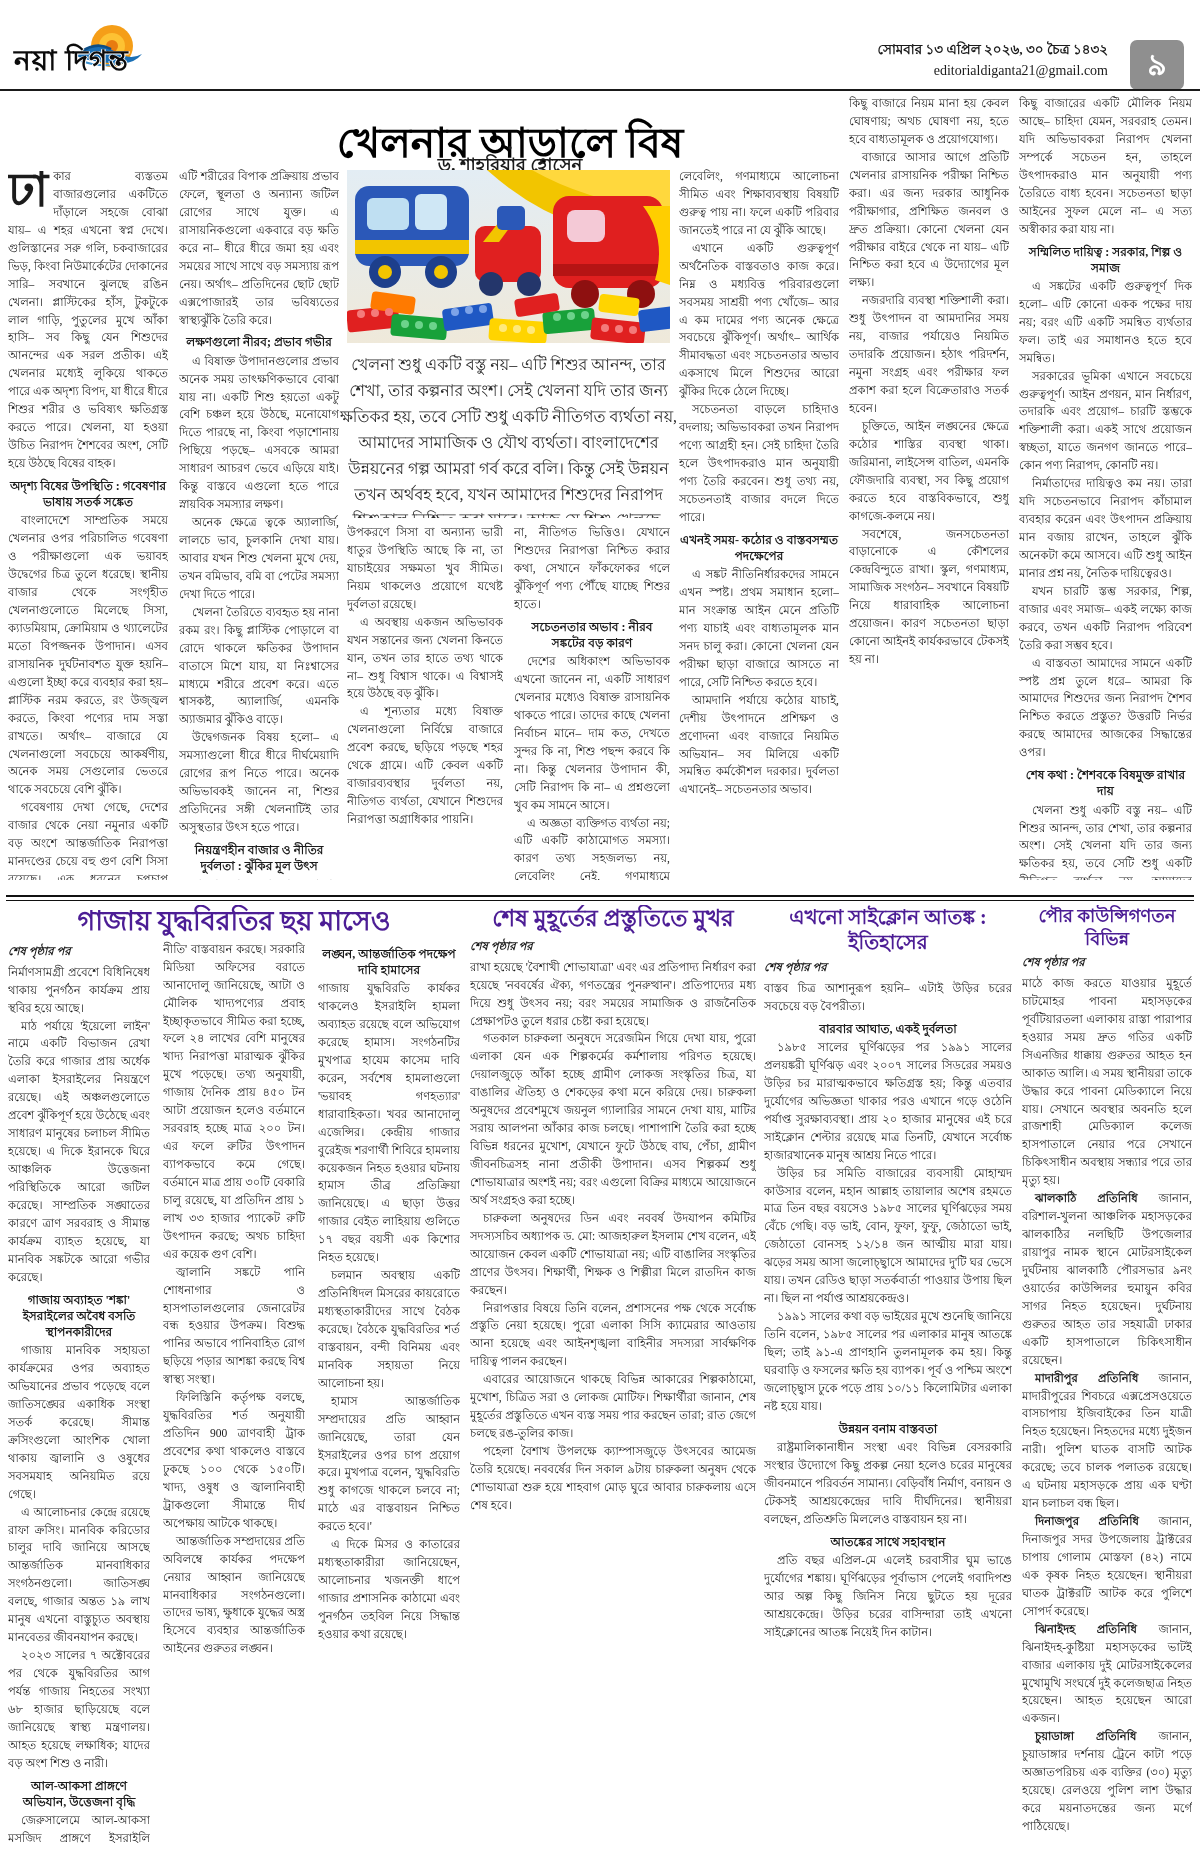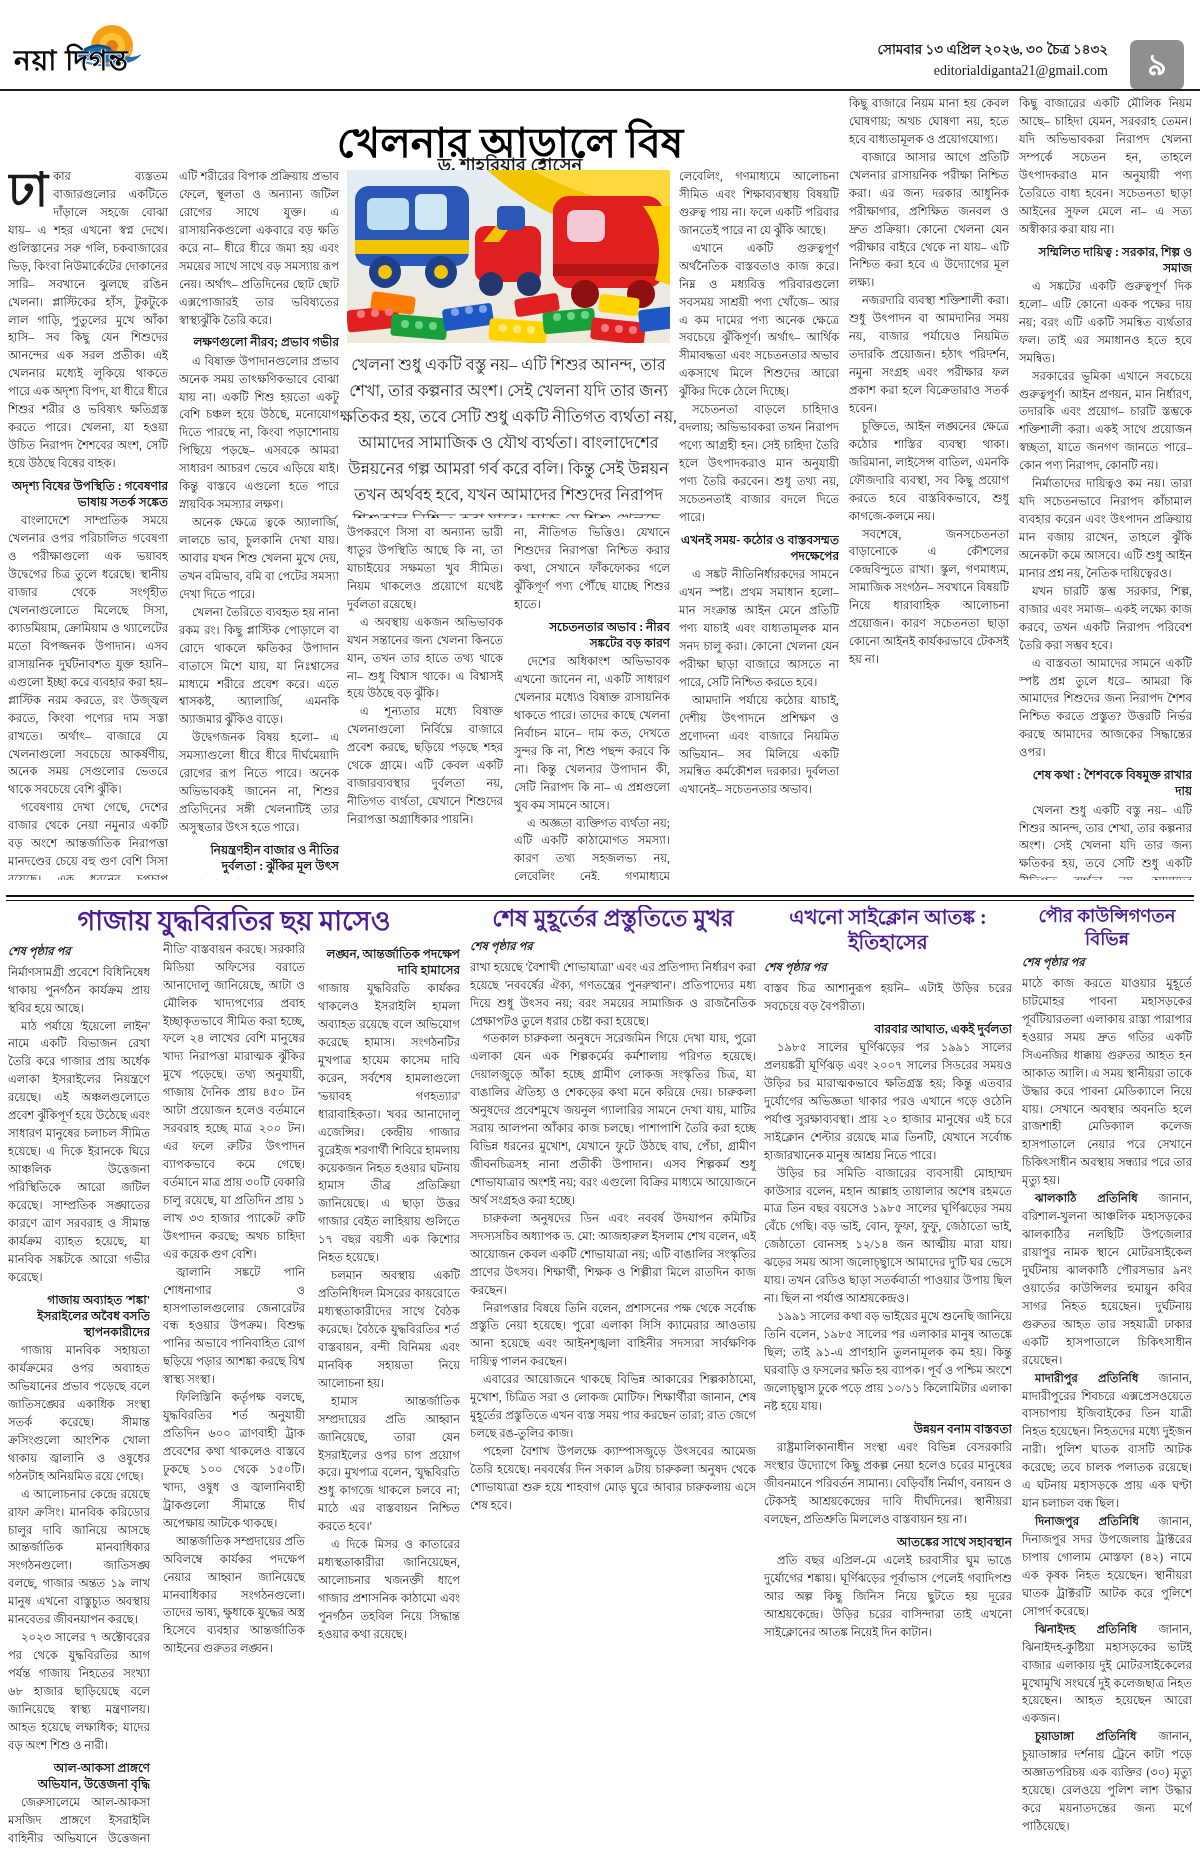--- a/index.html
+++ b/index.html
@@ -18,21 +18,21 @@
         color:#fff;font-size:30px;font-weight:bold;text-align:center;line-height:50px;}
   #headrule{position:absolute;left:0;top:89px;width:1200px;border-top:2px solid #1a1a1a;}
   
   #main-headline{position:absolute;left:318px;top:94px;width:384px;text-align:center;
         font-size:41px;font-weight:bold;line-height:1.1;color:#000;}
   #byline-dot{position:absolute;left:318px;top:143px;width:384px;text-align:center;font-size:8px;}
   #main-byline{position:absolute;left:318px;top:151px;width:384px;text-align:center;font-size:18px;font-weight:bold;}
   .col{position:absolute;overflow:hidden;font-size:11.5px;line-height:1.56;text-align:justify;}
   .col p.para{margin:0;text-indent:13px;}
   .col p.ni{text-indent:0;}
-  .col h3.sub{margin:5px 0 2px;font-size:12px;line-height:1.35;font-weight:bold;text-align:right;}
+  .col h3.sub{margin:5px 0 2px;font-size:12px;line-height:1.35;font-weight:bold;text-align:center;}
   .col p.cont{margin:2px 0 3px;font-weight:bold;font-style:italic;font-size:11.5px;text-indent:0;}
   .dc{float:left;font-size:47px;line-height:40px;font-weight:bold;padding:2px 5px 0 0;}
   #c1{left:8px;top:168px;width:160px;height:712px;}
   #c2{left:179px;top:168px;width:160px;height:712px;}
   #c3{left:347px;top:524px;width:156px;height:356px;}
   #c4{left:514px;top:524px;width:156px;height:356px;}
   #c5{left:679px;top:168px;width:160px;height:712px;}
   #c6{left:849px;top:95px;width:160px;height:785px;}
   #c7{left:1019px;top:95px;width:173px;height:785px;}
   #toy-figure{position:absolute;left:347px;top:170px;width:323px;height:173px;overflow:hidden;}
@@ -204,30 +204,30 @@
   <div id="double-rule"></div>
 
   <div id="a1" class="bottom-article">
     <h2>গাজায় যুদ্ধবিরতির ছয় মাসেও</h2>
     <div class="acols">
       <div class="col">
           <p class="cont">শেষ পৃষ্ঠার পর</p>
           <p class="para ni">নির্মাণসামগ্রী প্রবেশে বিধিনিষেধ থাকায় পুনর্গঠন কার্যক্রম প্রায় স্থবির হয়ে আছে।</p>
           <p class="para">মাঠ পর্যায়ে 'ইয়েলো লাইন' নামে একটি বিভাজন রেখা তৈরি করে গাজার প্রায় অর্ধেক এলাকা ইসরাইলের নিয়ন্ত্রণে রয়েছে। এই অঞ্চলগুলোতে প্রবেশ ঝুঁকিপূর্ণ হয়ে উঠেছে এবং সাধারণ মানুষের চলাচল সীমিত হয়েছে। এ দিকে ইরানকে ঘিরে আঞ্চলিক উত্তেজনা পরিস্থিতিকে আরো জটিল করেছে। সাম্প্রতিক সঙ্ঘাতের কারণে ত্রাণ সরবরাহ ও সীমান্ত কার্যক্রম ব্যাহত হয়েছে, যা মানবিক সঙ্কটকে আরো গভীর করেছে।</p>
           <h3 class="sub">গাজায় অব্যাহত 'শঙ্কা' ইসরাইলের অবৈধ বসতি স্থাপনকারীদের</h3>
-          <p class="para">গাজায় মানবিক সহায়তা কার্যক্রমের ওপর অব্যাহত অভিযানের প্রভাব পড়েছে বলে জাতিসঙ্ঘের একাধিক সংস্থা সতর্ক করেছে। সীমান্ত ক্রসিংগুলো আংশিক খোলা থাকায় জ্বালানি ও ওষুধের গঠনটাহ অনিয়মিত রয়ে গেছে।</p>
+          <p class="para">গাজায় মানবিক সহায়তা কার্যক্রমের ওপর অব্যাহত অভিযানের প্রভাব পড়েছে বলে জাতিসঙ্ঘের একাধিক সংস্থা সতর্ক করেছে। সীমান্ত ক্রসিংগুলো আংশিক খোলা থাকায় জ্বালানি ও ওষুধের সবসমযাহ অনিয়মিত রয়ে গেছে।</p>
           <p class="para">এ আলোচনার কেন্দ্রে রয়েছে রাফা ক্রসিং। মানবিক করিডোর চালুর দাবি জানিয়ে আসছে আন্তর্জাতিক মানবাধিকার সংগঠনগুলো। জাতিসঙ্ঘ বলছে, গাজার অন্তত ১৯ লাখ মানুষ এখনো বাস্তুচ্যুত অবস্থায় মানবেতর জীবনযাপন করছে।</p>
           <p class="para">২০২৩ সালের ৭ অক্টোবরের পর থেকে যুদ্ধবিরতির আগ পর্যন্ত গাজায় নিহতের সংখ্যা ৬৮ হাজার ছাড়িয়েছে বলে জানিয়েছে স্বাস্থ্য মন্ত্রণালয়। আহত হয়েছে লক্ষাধিক; যাদের বড় অংশ শিশু ও নারী।</p>
           <h3 class="sub">আল-আকসা প্রাঙ্গণে অভিযান, উত্তেজনা বৃদ্ধি</h3>
           <p class="para">জেরুসালেমে আল-আকসা মসজিদ প্রাঙ্গণে ইসরাইলি বাহিনীর অভিযানে উত্তেজনা ছড়িয়ে পড়েছে। মুসল্লিদের প্রবেশে বাধা দেয়ার অভিযোগ উঠেছে। এ ঘটনায় মুসলিম বিশ্বে তীব্র প্রতিক্রিয়া দেখা দিয়েছে।</p>
         </div>
       <div class="col">
           <p class="para ni">নীতি' বাস্তবায়ন করছে। সরকারি মিডিয়া অফিসের বরাতে আনাদোলু জানিয়েছে, আটা ও মৌলিক খাদ্যপণ্যের প্রবাহ ইচ্ছাকৃতভাবে সীমিত করা হচ্ছে, ফলে ২৪ লাখের বেশি মানুষের খাদ্য নিরাপত্তা মারাত্মক ঝুঁকির মুখে পড়েছে। তথ্য অনুযায়ী, গাজায় দৈনিক প্রায় ৪৫০ টন আটা প্রয়োজন হলেও বর্তমানে সরবরাহ হচ্ছে মাত্র ২০০ টন। এর ফলে রুটির উৎপাদন ব্যাপকভাবে কমে গেছে। বর্তমানে মাত্র প্রায় ৩০টি বেকারি চালু রয়েছে, যা প্রতিদিন প্রায় ১ লাখ ৩৩ হাজার প্যাকেট রুটি উৎপাদন করছে; অথচ চাহিদা এর কয়েক গুণ বেশি।</p>
           <p class="para">জ্বালানি সঙ্কটে পানি শোধনাগার ও হাসপাতালগুলোর জেনারেটর বন্ধ হওয়ার উপক্রম। বিশুদ্ধ পানির অভাবে পানিবাহিত রোগ ছড়িয়ে পড়ার আশঙ্কা করছে বিশ্ব স্বাস্থ্য সংস্থা।</p>
-          <p class="para">ফিলিস্তিনি কর্তৃপক্ষ বলছে, যুদ্ধবিরতির শর্ত অনুযায়ী প্রতিদিন ৬০০ ত্রাণবাহী ট্রাক প্রবেশের কথা থাকলেও বাস্তবে ঢুকছে ১০০ থেকে ১৫০টি। খাদ্য, ওষুধ ও জ্বালানিবাহী ট্রাকগুলো সীমান্তে দীর্ঘ অপেক্ষায় আটকে থাকছে।</p>
+          <p class="para">ফিলিস্তিনি কর্তৃপক্ষ বলছে, যুদ্ধবিরতির শর্ত অনুযায়ী প্রতিদিন 900 ত্রাণবাহী ট্রাক প্রবেশের কথা থাকলেও বাস্তবে ঢুকছে ১০০ থেকে ১৫০টি। খাদ্য, ওষুধ ও জ্বালানিবাহী ট্রাকগুলো সীমান্তে দীর্ঘ অপেক্ষায় আটকে থাকছে।</p>
           <p class="para">আন্তর্জাতিক সম্প্রদায়ের প্রতি অবিলম্বে কার্যকর পদক্ষেপ নেয়ার আহ্বান জানিয়েছে মানবাধিকার সংগঠনগুলো। তাদের ভাষ্য, ক্ষুধাকে যুদ্ধের অস্ত্র হিসেবে ব্যবহার আন্তর্জাতিক আইনের গুরুতর লঙ্ঘন।</p>
         </div>
       <div class="col">
           <h3 class="sub">লঙ্ঘন, আন্তর্জাতিক পদক্ষেপ দাবি হামাসের</h3>
           <p class="para ni">গাজায় যুদ্ধবিরতি কার্যকর থাকলেও ইসরাইলি হামলা অব্যাহত রয়েছে বলে অভিযোগ করেছে হামাস। সংগঠনটির মুখপাত্র হাযেম কাসেম দাবি করেন, সর্বশেষ হামলাগুলো 'ভয়াবহ গণহত্যার' ধারাবাহিকতা। খবর আনাদোলু এজেন্সির। কেন্দ্রীয় গাজার বুরেইজ শরণার্থী শিবিরে হামলায় কয়েকজন নিহত হওয়ার ঘটনায় হামাস তীব্র প্রতিক্রিয়া জানিয়েছে। এ ছাড়া উত্তর গাজার বেইত লাহিয়ায় গুলিতে ১৭ বছর বয়সী এক কিশোর নিহত হয়েছে।</p>
           <p class="para">চলমান অবস্থায় একটি প্রতিনিধিদল মিসরের কায়রোতে মধ্যস্থতাকারীদের সাথে বৈঠক করেছে। বৈঠকে যুদ্ধবিরতির শর্ত বাস্তবায়ন, বন্দী বিনিময় এবং মানবিক সহায়তা নিয়ে আলোচনা হয়।</p>
           <p class="para">হামাস আন্তর্জাতিক সম্প্রদায়ের প্রতি আহ্বান জানিয়েছে, তারা যেন ইসরাইলের ওপর চাপ প্রয়োগ করে। মুখপাত্র বলেন, 'যুদ্ধবিরতি শুধু কাগজে থাকলে চলবে না; মাঠে এর বাস্তবায়ন নিশ্চিত করতে হবে।'</p>
           <p class="para">এ দিকে মিসর ও কাতারের মধ্যস্থতাকারীরা জানিয়েছেন, আলোচনার খজনক্তী ধাপে গাজার প্রশাসনিক কাঠামো এবং পুনর্গঠন তহবিল নিয়ে সিদ্ধান্ত হওয়ার কথা রয়েছে।</p>
         </div>
     </div>

